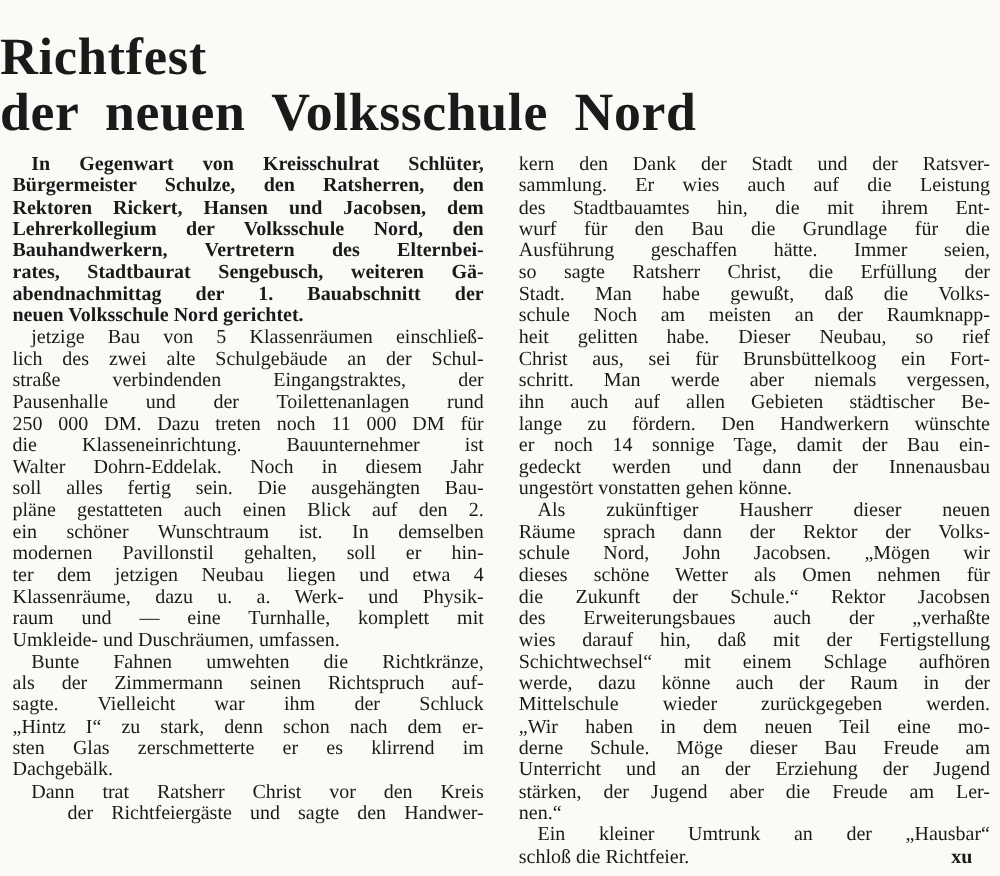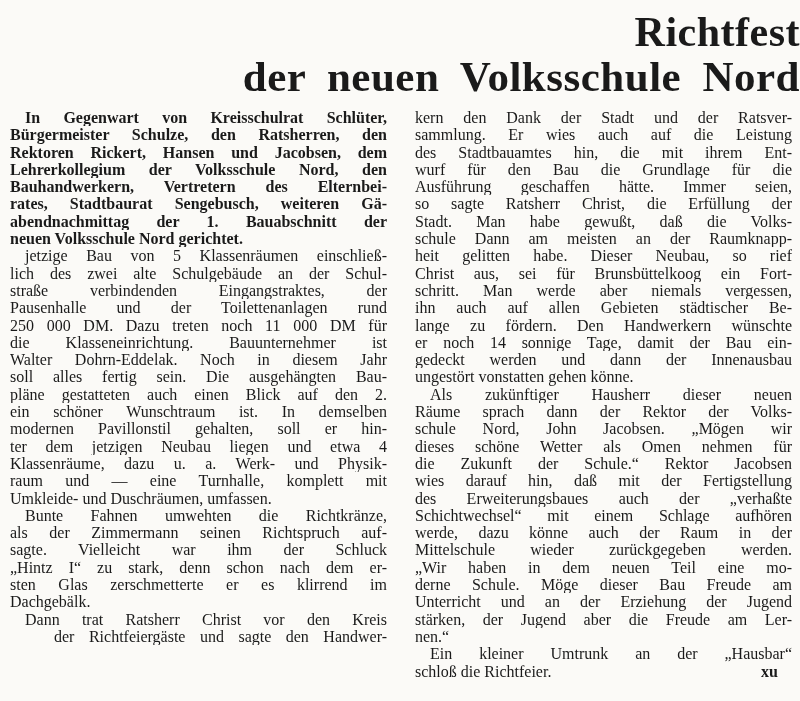--- a/index.html
+++ b/index.html
@@ -13,23 +13,23 @@
     color: #1a1a1a;
     font-family: "Liberation Serif", "DejaVu Serif", serif;
     overflow: hidden;
   }
   .clipping {
     width: 800px;
     height: 701px;
     box-sizing: border-box;
   }
   .headline {
-    text-align: right;
+    text-align: left;
     font-weight: 700;
-    padding-top: 10px;
+    padding-top: 24px;
     letter-spacing: 0.5px;
   }
   .headline-line1 {
     font-size: 42px;
     line-height: 44px;
     word-spacing: 6px;
   }
   .headline-line2 {
     font-size: 43px;
     line-height: 45px;
@@ -138,38 +138,38 @@
 
     <div class="col">
       <div class="para">
           <div class="line">kern den Dank der Stadt und der Ratsver-</div>
           <div class="line">sammlung. Er wies auch auf die Leistung</div>
           <div class="line">des Stadtbauamtes hin, die mit ihrem Ent-</div>
           <div class="line">wurf für den Bau die Grundlage für die</div>
           <div class="line">Ausführung geschaffen hätte. Immer seien,</div>
           <div class="line">so sagte Ratsherr Christ, die Erfüllung der</div>
           <div class="line">Stadt. Man habe gewußt, daß die Volks-</div>
-          <div class="line">schule Dann am meisten an der Raumknapp-</div>
+          <div class="line">schule Noch am meisten an der Raumknapp-</div>
           <div class="line">heit gelitten habe. Dieser Neubau, so rief</div>
           <div class="line">Christ aus, sei für Brunsbüttelkoog ein Fort-</div>
           <div class="line">schritt. Man werde aber niemals vergessen,</div>
           <div class="line">ihn auch auf allen Gebieten städtischer Be-</div>
           <div class="line">lange zu fördern. Den Handwerkern wünschte</div>
           <div class="line">er noch 14 sonnige Tage, damit der Bau ein-</div>
           <div class="line">gedeckt werden und dann der Innenausbau</div>
           <div class="line last">ungestört vonstatten gehen könne.</div>
         </div>
       <div class="para indent">
           <div class="line">Als zukünftiger Hausherr dieser neuen</div>
           <div class="line">Räume sprach dann der Rektor der Volks-</div>
           <div class="line">schule Nord, John Jacobsen. „Mögen wir</div>
           <div class="line">dieses schöne Wetter als Omen nehmen für</div>
           <div class="line">die Zukunft der Schule.“ Rektor Jacobsen</div>
+          <div class="line">des Erweiterungsbaues auch der „verhaßte</div>
           <div class="line">wies darauf hin, daß mit der Fertigstellung</div>
-          <div class="line">des Erweiterungsbaues auch der „verhaßte</div>
           <div class="line">Schichtwechsel“ mit einem Schlage aufhören</div>
           <div class="line">werde, dazu könne auch der Raum in der</div>
           <div class="line">Mittelschule wieder zurückgegeben werden.</div>
           <div class="line">„Wir haben in dem neuen Teil eine mo-</div>
           <div class="line">derne Schule. Möge dieser Bau Freude am</div>
           <div class="line">Unterricht und an der Erziehung der Jugend</div>
           <div class="line">stärken, der Jugend aber die Freude am Ler-</div>
           <div class="line last">nen.“</div>
         </div>
       <div class="para indent">

